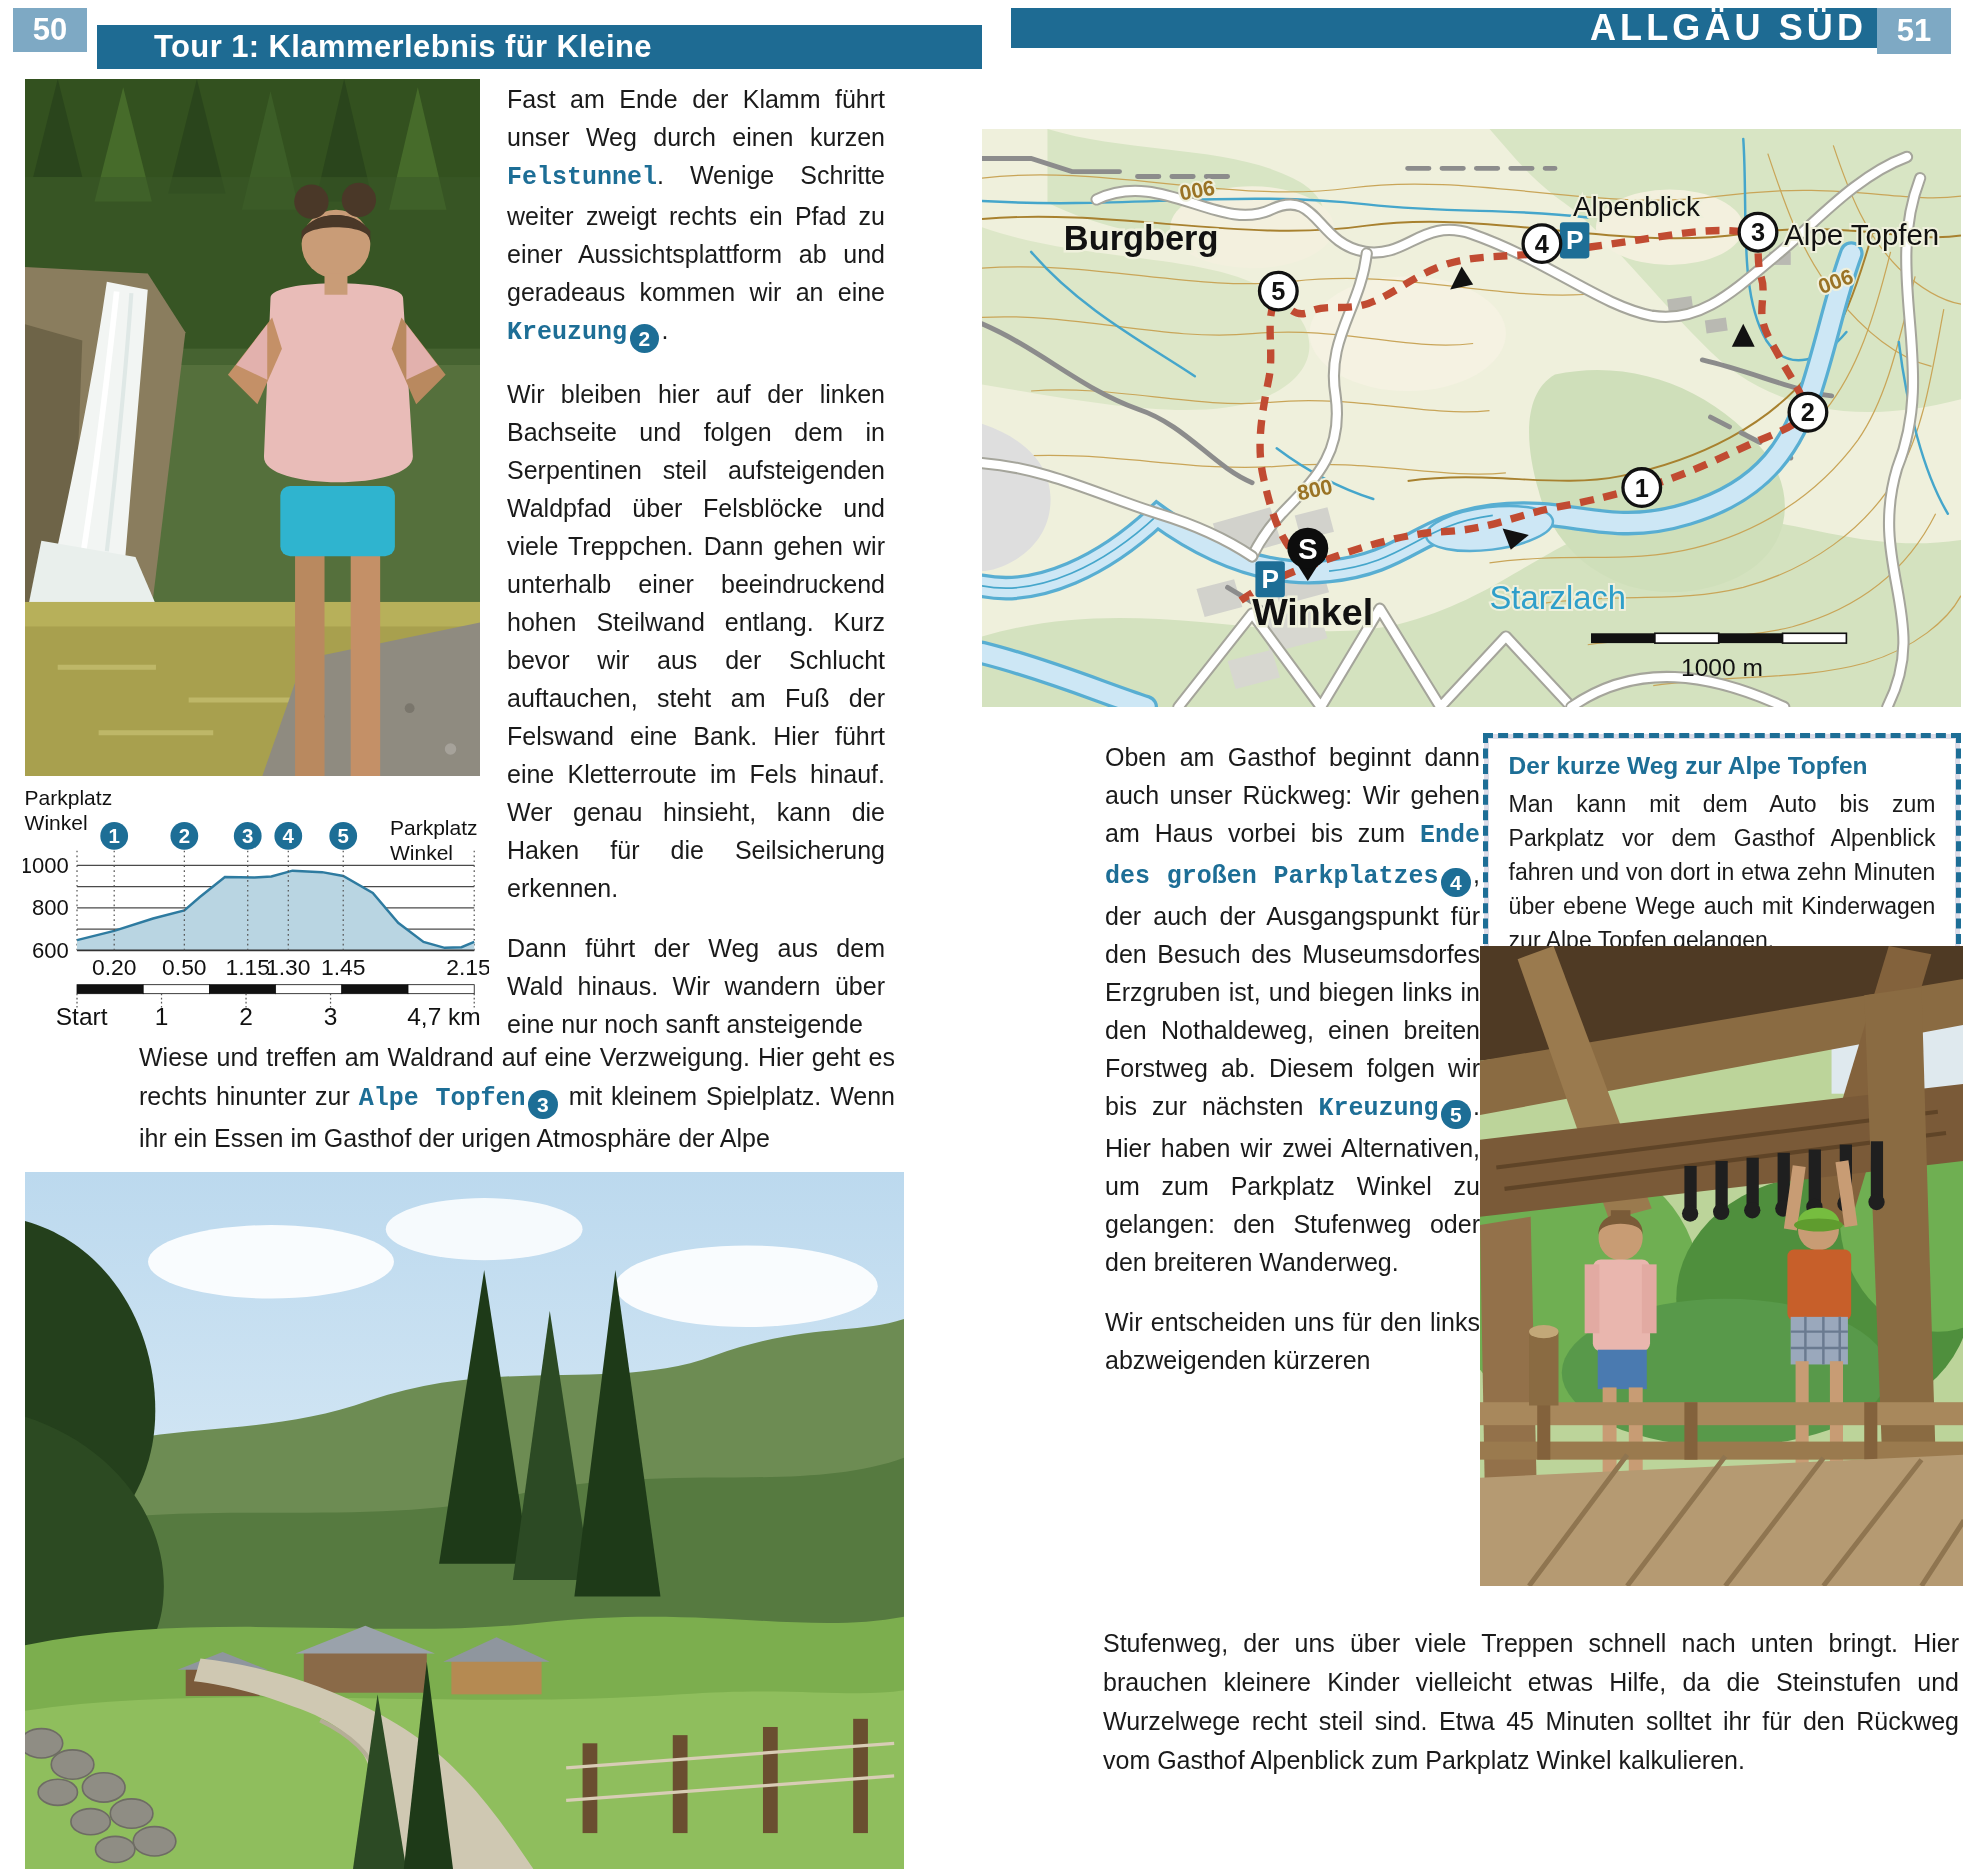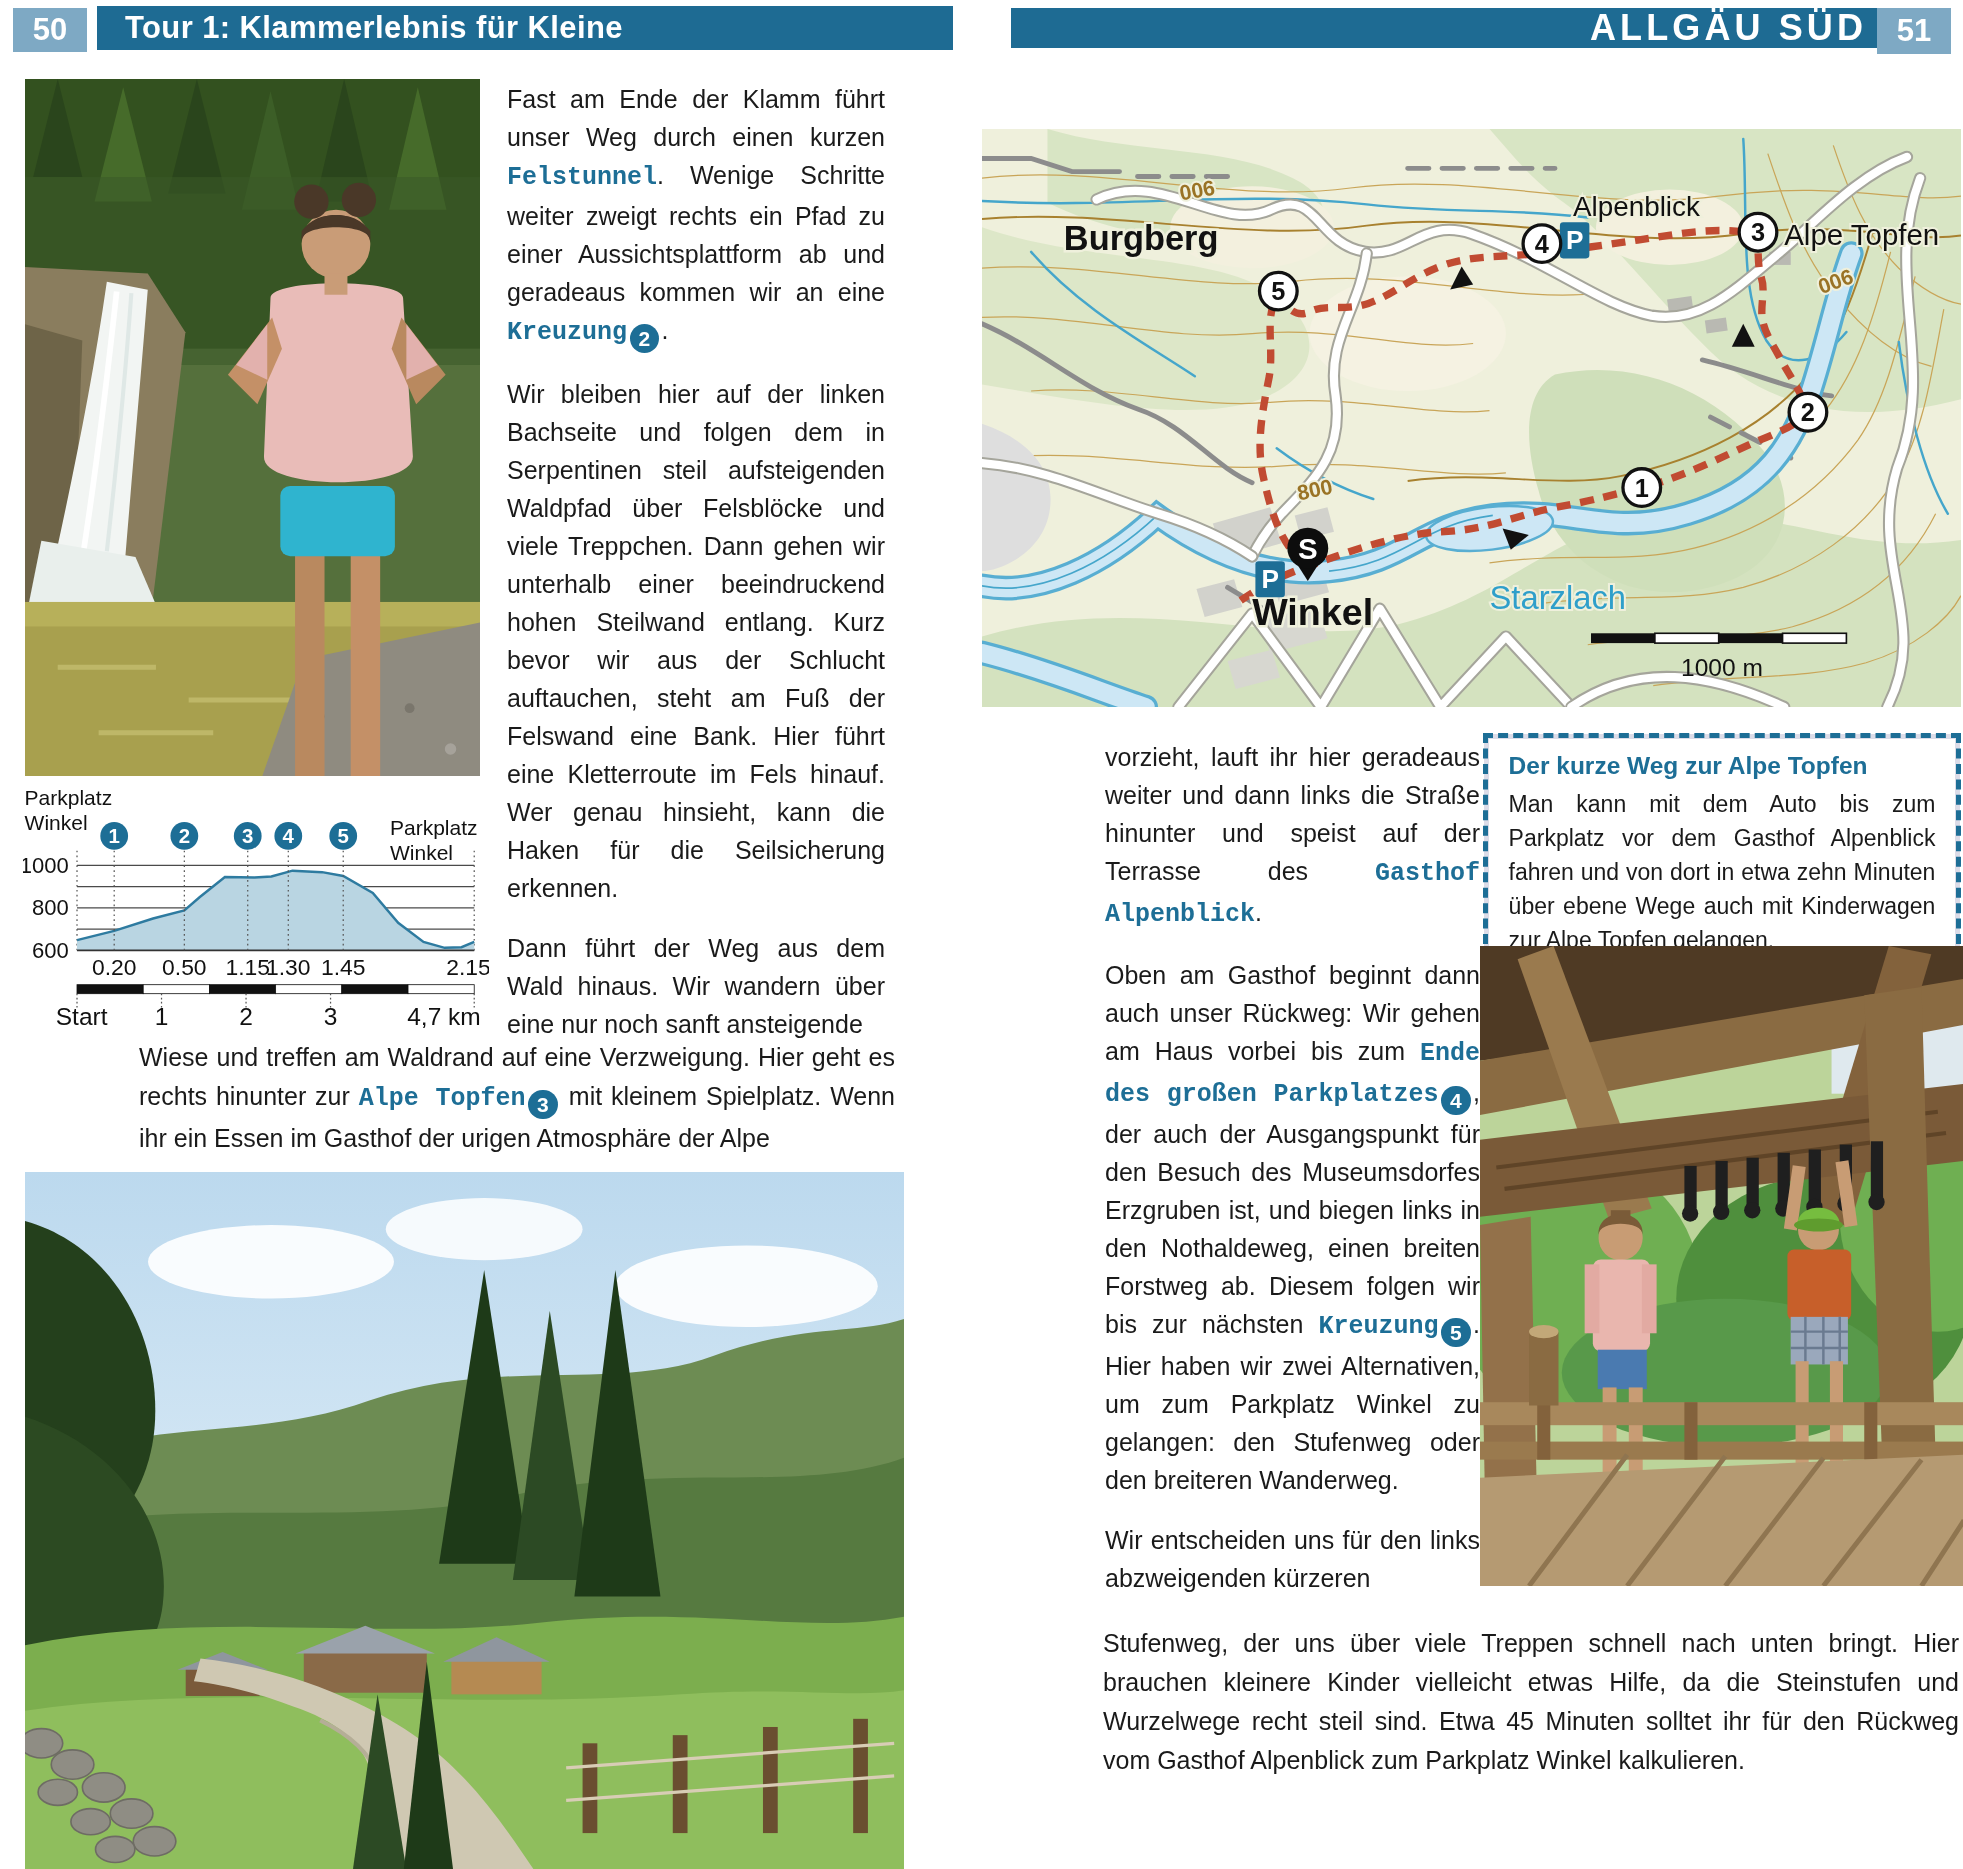--- a/index.html
+++ b/index.html
@@ -61,21 +61,21 @@
   .pmark rect{fill:var(--accent);}
   .pmark text{font-weight:bold;font-size:32px;fill:#fff;text-anchor:middle;}
   .scalebar text{font-size:30px;fill:#111;}
 </style>
 </head>
 <body>
 
 <div id="page">
 
   <div class="abs hdr-num" style="left:13px;top:8.2px;width:74px;height:44px;">50</div>
-  <div class="abs hdr-bar" style="left:97px;top:6px;width:856px;height:44px;">
+  <div class="abs hdr-bar" style="left:97px;top:25px;width:856px;height:44px;padding-left:29px;">
     <span class="hdr-title">Tour 1: Klammerlebnis für Kleine</span>
   </div>
   <div class="abs hdr-bar hdr-right" style="left:1011px;top:8.2px;width:856px;height:40px;">
     <span>ALLGÄU SÜD</span>
   </div>
   <div class="abs hdr-num" style="left:1877px;top:8.2px;width:74px;height:46px;">51</div>
 
   <div class="abs" style="left:24.5px;top:79px;width:455px;height:697px;">
     <svg viewBox="0 0 556 853" width="455" height="697" preserveAspectRatio="none">
       <rect width="556" height="853" fill="#55703c"></rect>
@@ -368,21 +368,20 @@
         <rect x="744" y="616" width="78" height="12" fill="#111"></rect>
         <rect x="822" y="616" width="78" height="12" fill="#fff" stroke="#111" stroke-width="2"></rect>
         <rect x="900" y="616" width="78" height="12" fill="#111"></rect>
         <rect x="978" y="616" width="78" height="12" fill="#fff" stroke="#111" stroke-width="2"></rect>
         <text x="854" y="668">1000 m</text>
       </g>
     </svg>
   </div>
 
   <div class="abs bodytext" style="left:1105px;top:738px;width:375px;">
-    <p><span>vorzieht, lauft ihr hier geradeaus weiter und dann links die Straße hinunter und speist auf der Terrasse des </span><span class="accent">Gasthof Alpenblick</span><span>.</span></p>
     <p><span>Oben am Gasthof beginnt dann auch unser Rückweg: Wir gehen am Haus vorbei bis zum </span><span class="accent">Ende des großen Parkplatzes</span><span class="badge">4</span><span>, der auch der Ausgangspunkt für den Besuch des Museumsdorfes Erzgruben ist, und biegen links in den Nothaldeweg, einen breiten Forstweg ab. Diesem folgen wir bis zur nächsten </span><span class="accent">Kreuzung</span><span class="badge">5</span><span>. Hier haben wir zwei Alternativen, um zum Parkplatz Winkel zu gelangen: den Stufenweg oder den breiteren Wanderweg.</span></p>
     <p><span>Wir entscheiden uns für den links abzweigenden kürzeren</span></p>
   </div>
 
   <div class="abs infobox" style="left:1484px;top:718px;width:476px;min-height:211px;margin-top:16px;">
     <h3>Der kurze Weg zur Alpe Topfen</h3>
     <div class="ibody">Man kann mit dem Auto bis zum Parkplatz vor dem Gasthof Alpenblick fahren und von dort in etwa zehn Minuten über ebene Wege auch mit Kinderwagen zur Alpe Topfen gelangen.</div>
   </div>
 
   <div class="abs" style="left:1480px;top:946px;width:484px;height:640px;">

